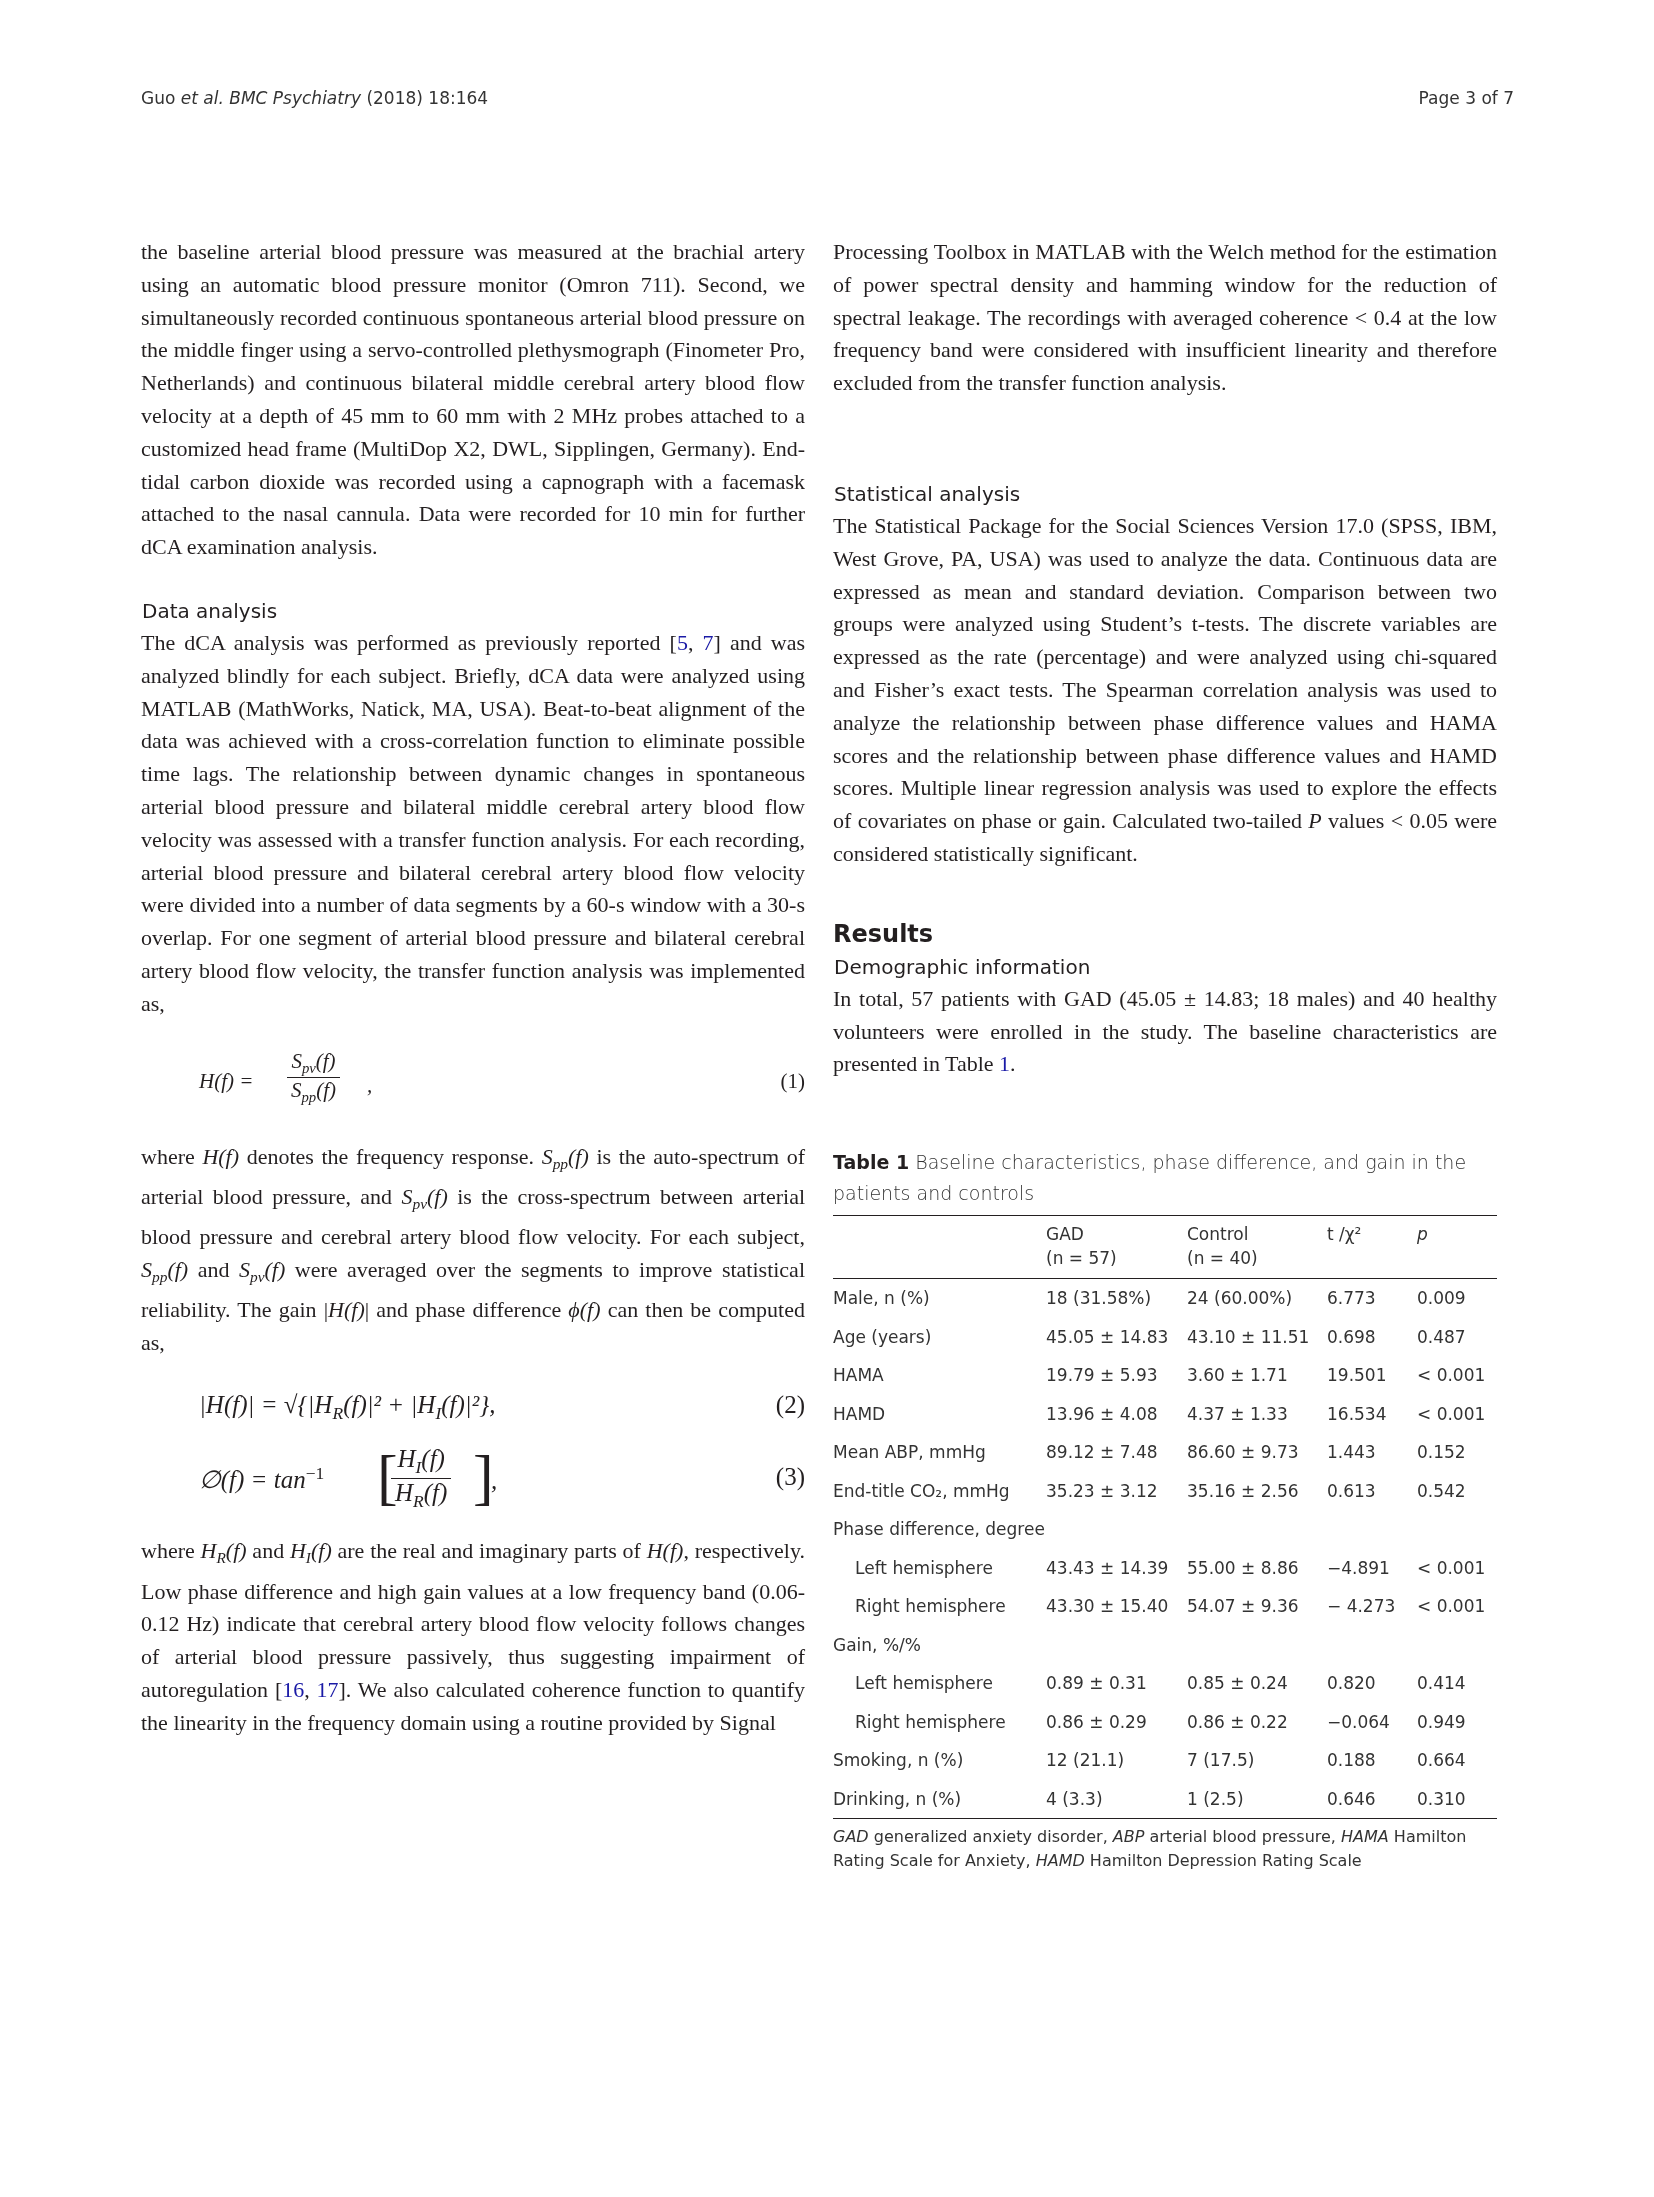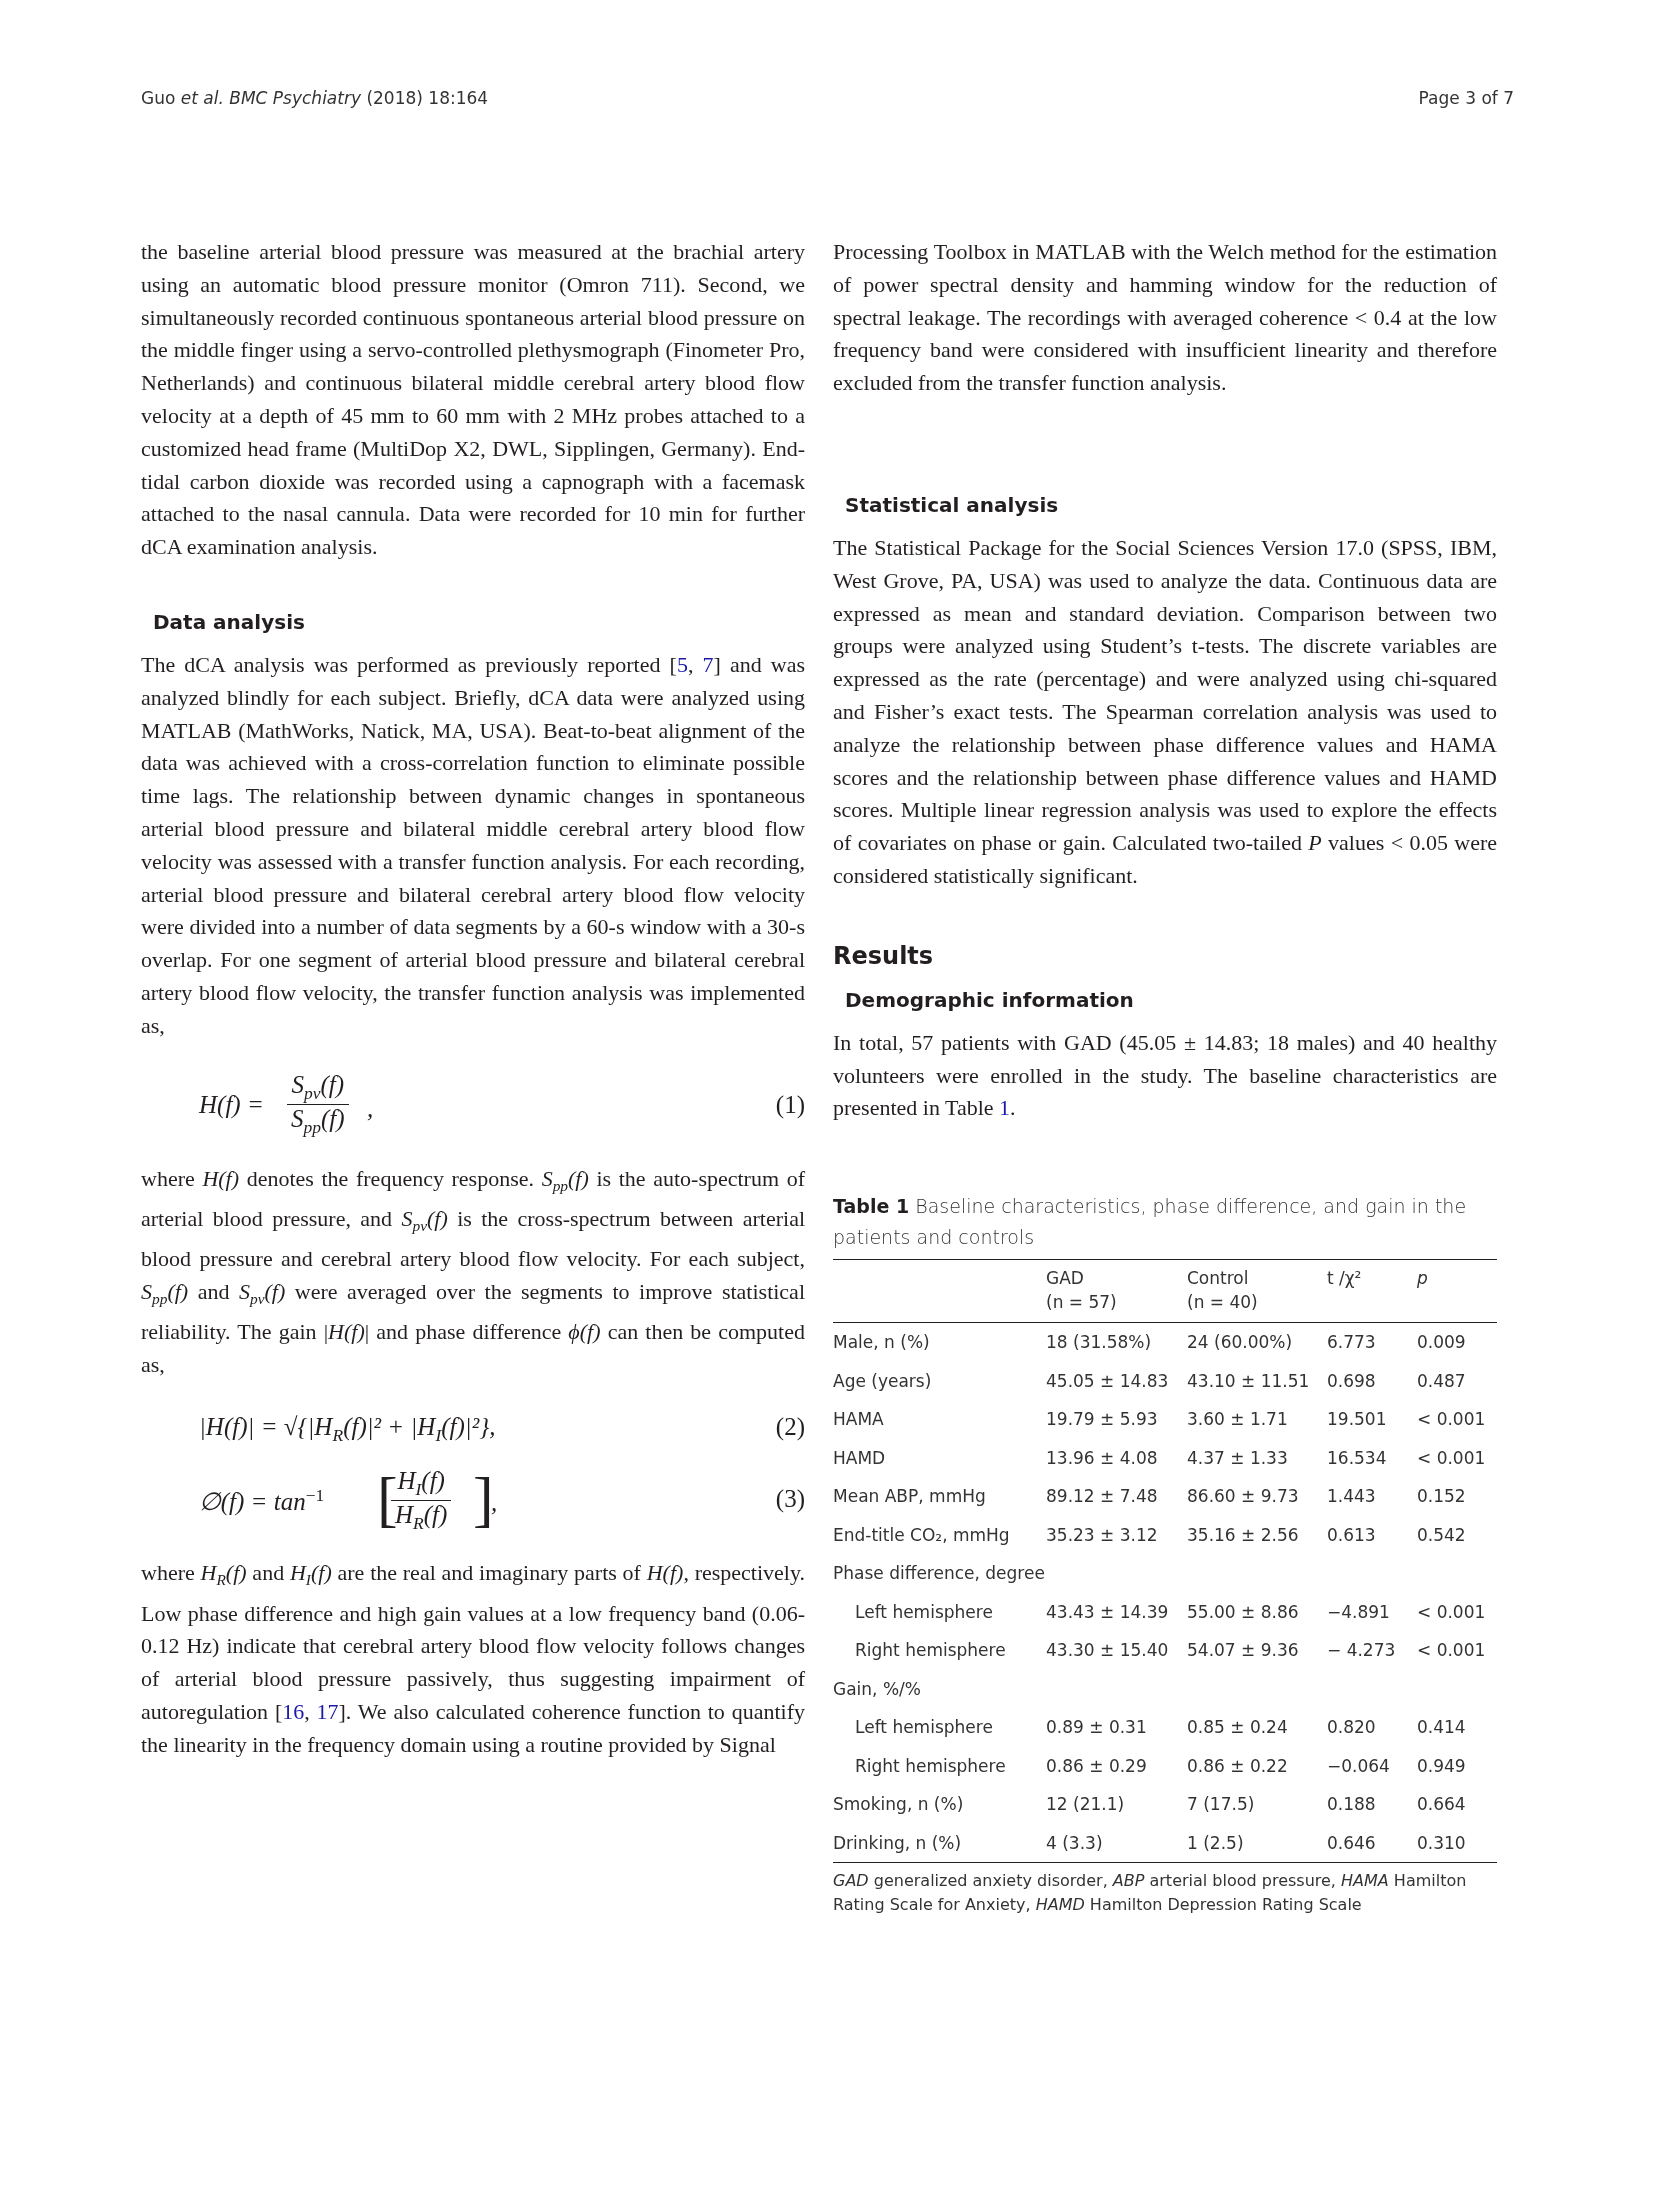--- a/index.html
+++ b/index.html
@@ -7,21 +7,21 @@
   .header { position: absolute; top: 88px; left: 141px; right: 140px; height: 24px;
     font-family: "DejaVu Sans", sans-serif; font-size: 17px; color: #333; }
   .header .left { position: absolute; left: 0; top: 0; }
   .header .right { position: absolute; right: 0; top: 0; }
   .header i { font-style: italic; }
   .col { position: absolute; top: 236px; width: 664px; }
   .col.left { left: 141px; }
   .col.right { left: 833px; }
   p.body { font-family: "Liberation Serif", serif; font-size: 22px; line-height: 32.8px;
     margin: 0; text-align: justify; color: #231f20; }
-  .h2 { font-family: "DejaVu Sans", sans-serif; font-weight: bold; font-size: 20px; margin: 12px; line-height: 30px; color:#231f20; }
+  .h2 { font-family: "DejaVu Sans", sans-serif; font-weight: normal; font-size: 20px; margin: 1px; line-height: 30px; color:#231f20; }
   .h1 { font-family: "DejaVu Sans", sans-serif; font-weight: bold; font-size: 24px; margin: 0; line-height: 34px; color:#231f20; }
   .ref { color: #1a1aa6; }
   .frac { display: inline-block; vertical-align: middle; text-align: center; }
   .frac > span { display: block; padding: 0 4px; }
   .frac > span.top { border-bottom: 1.5px solid #231f20; }
   sub { font-size: 70%; }
   .table-caption { font-family: "DejaVu Sans", sans-serif; font-size: 19px; line-height: 31px; color: #333; font-weight: 300; }
   .table-caption b { font-weight: bold; color:#231f20; }
   table.t1 { width: 100%; border-collapse: collapse; font-family: "DejaVu Sans", sans-serif; font-size: 17px; color: #333; }
   table.t1 th { font-weight: normal; text-align: left; vertical-align: top; padding: 6px 0 8px 0; line-height: 24px; }
@@ -41,21 +41,21 @@
   <span class="right">Page 3 of 7</span>
 </div>
 
 <div class="col left">
   <p class="body">the baseline arterial blood pressure was measured at the brachial artery using an automatic blood pressure monitor (Omron 711). Second, we simultaneously recorded continuous spontaneous arterial blood pressure on the middle finger using a servo-controlled plethysmograph (Finometer Pro, Netherlands) and continuous bilateral middle cerebral artery blood flow velocity at a depth of 45 mm to 60 mm with 2 MHz probes attached to a customized head frame (MultiDop X2, DWL, Sipplingen, Germany). End-tidal carbon dioxide was recorded using a capnograph with a facemask attached to the nasal cannula. Data were recorded for 10 min for further dCA examination analysis.</p>
   <div style="height:31px"></div>
   <h2 class="h2">Data analysis</h2>
   <p class="body"><span>The dCA analysis was performed as previously reported [</span><a class="ref">5</a><span>, </span><a class="ref">7</a><span>] and was analyzed blindly for each subject. Briefly, dCA data were analyzed using MATLAB (MathWorks, Natick, MA, USA). Beat-to-beat alignment of the data was achieved with a cross-correlation function to eliminate possible time lags. The relationship between dynamic changes in spontaneous arterial blood pressure and bilateral middle cerebral artery blood flow velocity was assessed with a transfer function analysis. For each recording, arterial blood pressure and bilateral cerebral artery blood flow velocity were divided into a number of data segments by a 60-s window with a 30-s overlap. For one segment of arterial blood pressure and bilateral cerebral artery blood flow velocity, the transfer function analysis was implemented as,</span></p>
 
   <div style="height:28px"></div>
-  <div style="position:relative; height:72px; font-family:'Liberation Serif',serif; font-size:25px; font-style:italic;">
+  <div style="position:relative; height:72px; font-family:'Liberation Serif',serif; font-size:21px; font-style:italic;">
     <span style="position:absolute; left:58px; top:20px;">H(f) =</span>
     <span class="frac" style="position:absolute; left:146px; top:0;">
       <span class="top"><span>S</span><sub>pv</sub><span>(f)</span></span>
       <span><span>S</span><sub>pp</sub><span>(f)</span></span>
     </span>
     <span style="position:absolute; left:226px; top:24px;">,</span>
     <span style="position:absolute; right:0; top:20px; font-style:normal;">(1)</span>
   </div>
   <div style="height:20px"></div>
 

